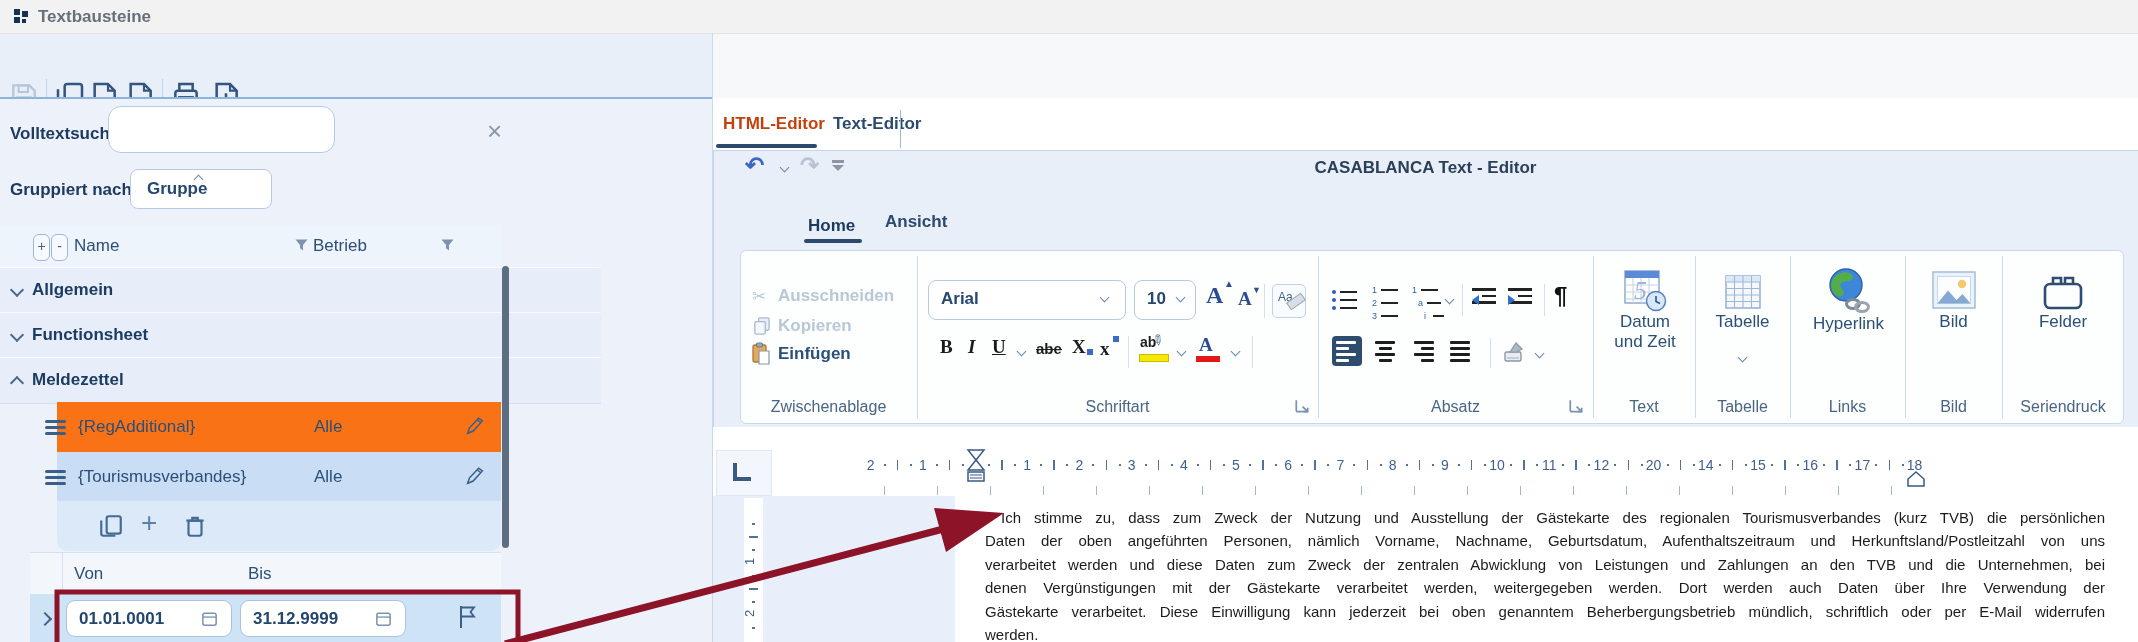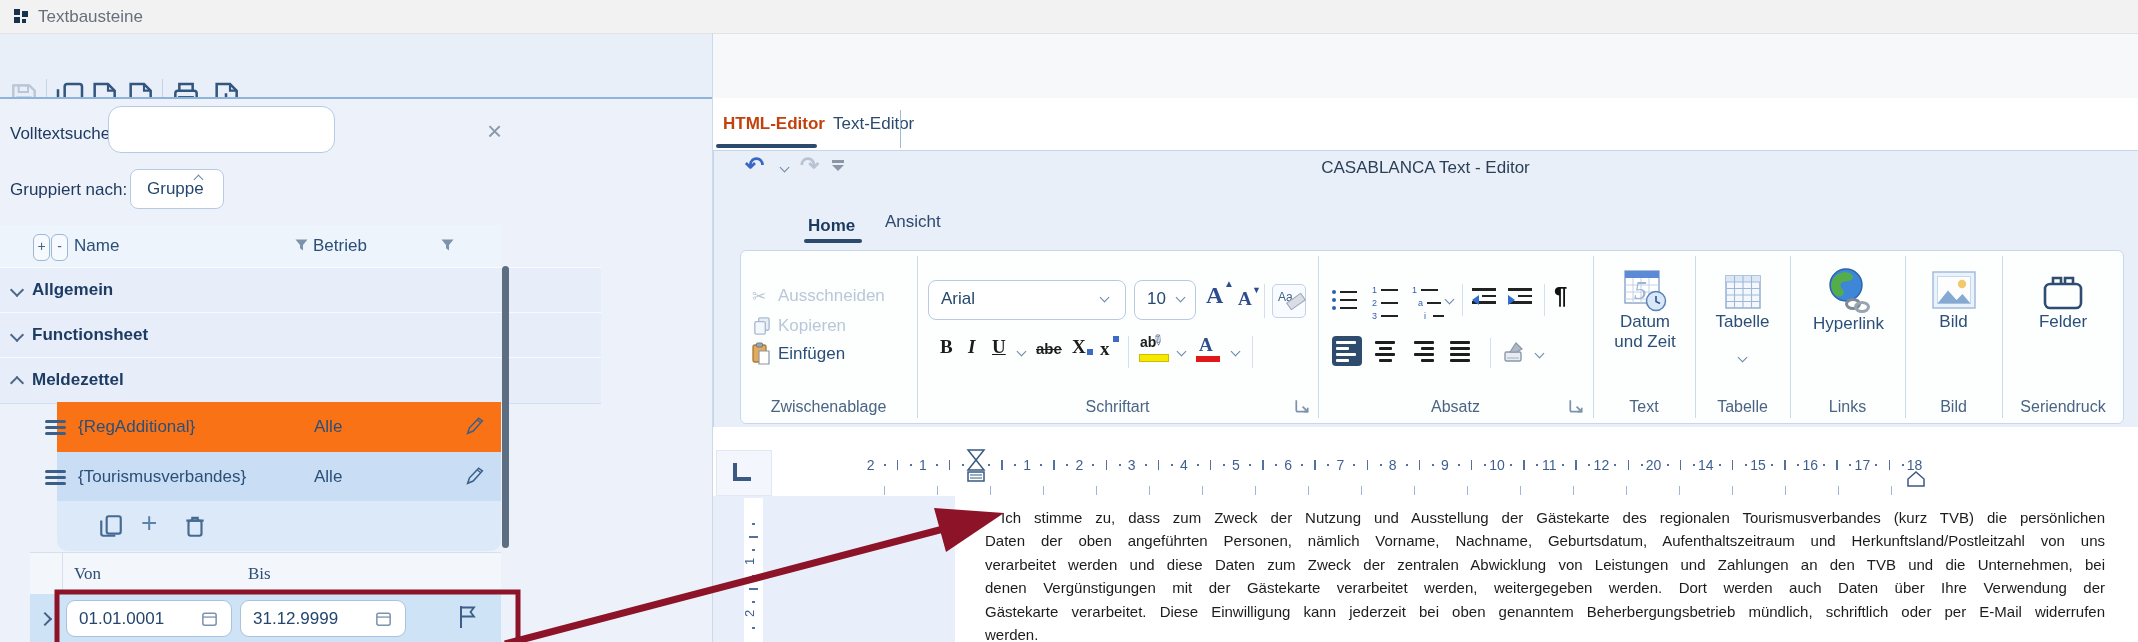--- a/index.html
+++ b/index.html
@@ -1,53 +1,53 @@
 <!DOCTYPE html>
 <html><head>
 <meta charset="utf-8">
 <style>
   html,body{margin:0;padding:0;background:#fff;}
   #stage{position:relative;width:2138px;height:642px;overflow:hidden;
          font-family:"Liberation Sans", sans-serif;color:#1f3a60;
          -webkit-font-smoothing:antialiased;}
   .abs{position:absolute;}
-  .nowrap{white-space:nowrap;}
+  .nowrap{white-space:nowrap;font-weight:bold;}
   svg{display:block;}
 
   
   #titlebar{left:0;top:0;width:2138px;height:33px;background:#f2f2f2;border-bottom:1px solid #e3e3e3;}
   #titlebar .t{left:38px;top:7px;font-size:17px;color:#67707a;}
   #left-toolbar{left:0;top:34px;width:712px;height:63px;background:#e9eff9;}
   .tbsep{width:1px;height:40px;background:#c3d4e8;top:45px;}
   .hairline-l{left:0;top:97px;width:712px;height:2px;background:#8fb4dc;}
   .hairline-r{left:712px;top:98px;width:1426px;height:1px;background:#e6e8ec;}
   #left-bg{left:0;top:99px;width:712px;height:543px;background:#edf2fa;}
   #panel-divider{left:712px;top:33px;width:1px;height:609px;background:#ccd9ea;}
 
   
   .lbl{font-size:17px;color:#1f3a60;}
   .field{background:#fff;border:1px solid #b6cbe3;border-radius:13px;}
-  #grp-combo{border-radius:8px;}
+  #grp-combo{border-radius:8px;padding-left:48px;}
   .hdr-btn{width:15px;height:25px;border:1px solid #9db7d6;border-radius:6px;background:#f6f9fd;
            font-size:14px;color:#44618a;text-align:center;line-height:23px;}
   #tree-header{left:0;top:225px;width:501px;height:42px;background:#eef4fb;border-bottom:2px solid #c9d8ec;}
   .colname{font-size:17px;color:#2b4f78;}
   .grp-row{left:0;width:601px;height:45px;background:#e7eef9;border-top:1px solid #f8fafd;border-bottom:1px solid #d2dff0;}
   .grp-row .gl{position:absolute;left:32px;top:12px;font-weight:bold;font-size:17px;color:#1d3c63;}
   .chev{position:absolute;width:8px;height:8px;border-right:2px solid #4a688c;border-bottom:2px solid #4a688c;}
   .chev.down{transform:rotate(45deg);}
   .chev.up{transform:rotate(-135deg);}
   .chev.right{transform:rotate(-45deg);}
   .chev.sm{width:6px;height:6px;border-width:1.6px;border-color:#6a86a8;}
   .item-row{left:57px;width:444px;height:50px;border-bottom:1px solid #dce7f4;}
   .item-row .nm{position:absolute;left:21px;top:15px;font-size:17px;color:#2b4f78;}
   .item-row .al{position:absolute;left:257px;top:15px;font-size:17px;color:#2b4f78;}
   .burger i{position:absolute;left:0;width:21px;height:3px;background:#3c5f88;border-radius:2px;}
   #subtoolbar{left:57px;top:501px;width:444px;height:50px;background:#dce9f8;border-radius:0 0 10px 10px;}
-  #vonbis-hdr{left:30px;top:552px;width:471px;height:42px;background:#f3f7fc;border-top:1px solid #d5e1ef;border-bottom:1px solid #d5e1ef;font-family:Liberation Serif, serif;}
+  #vonbis-hdr{left:30px;top:552px;width:471px;height:42px;background:#f3f7fc;border-top:1px solid #d5e1ef;border-bottom:1px solid #d5e1ef;}
   #date-row{left:30px;top:594px;width:471px;height:48px;background:#cfe3f7;}
   .datefield{position:absolute;top:6px;height:35px;background:#fff;border:1px solid #a9c2dd;border-radius:9px;}
   .datefield .dv{position:absolute;left:12px;top:8px;font-size:17px;color:#23456e;}
   #list-scrollbar{left:502px;top:266px;width:7px;height:282px;background:#5e6e82;border-radius:4px;}
 
   
   #right-top{left:713px;top:34px;width:1425px;height:64px;background:#f7f8fa;}
   #tabstrip{left:713px;top:98px;width:1425px;height:52px;background:#ffffff;}
   .doc-tab{font-size:17px;}
   .doc-tab.active{font-weight:bold;color:#c2410c;}

